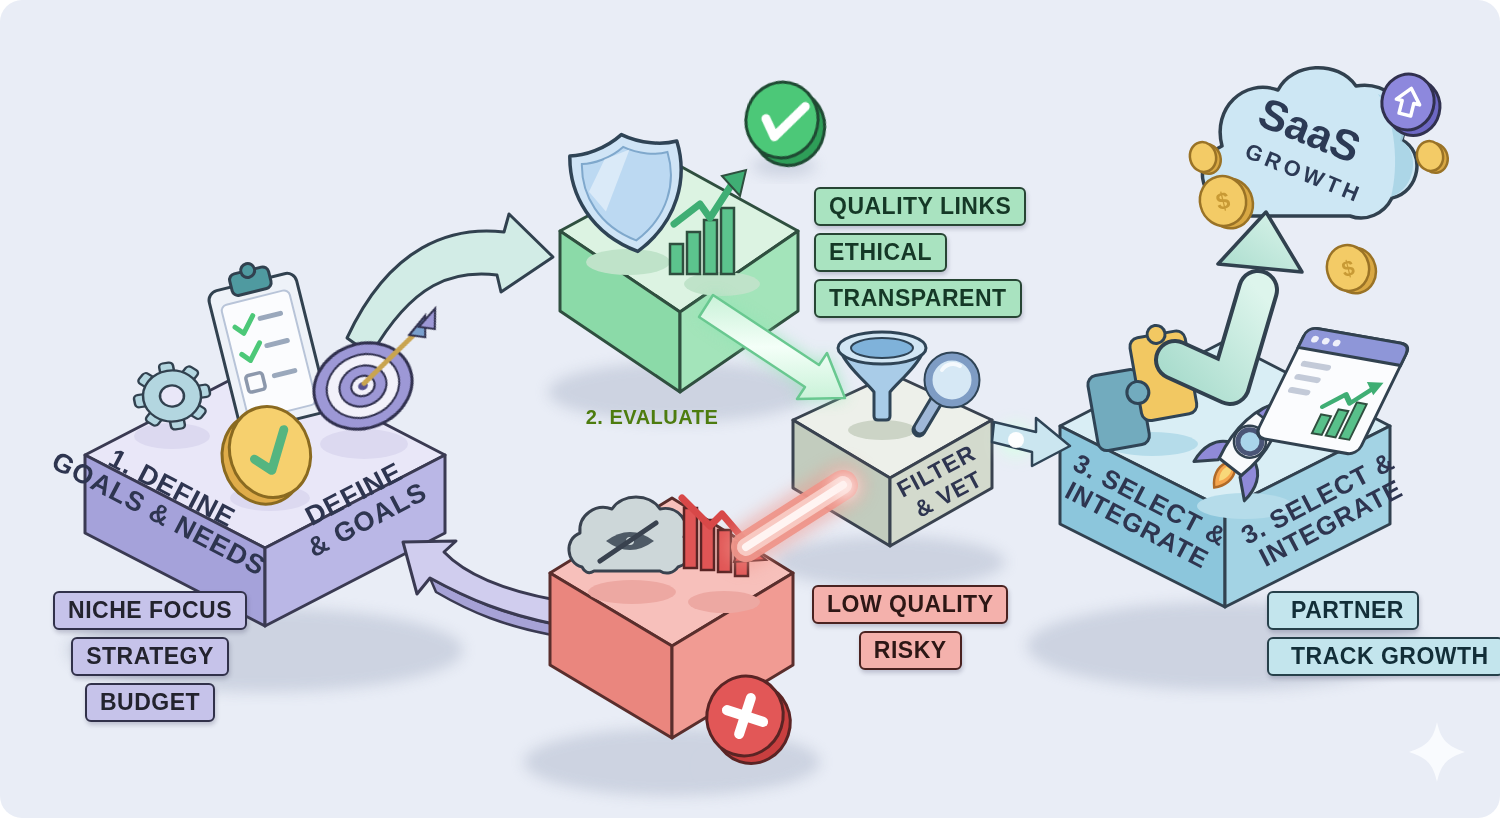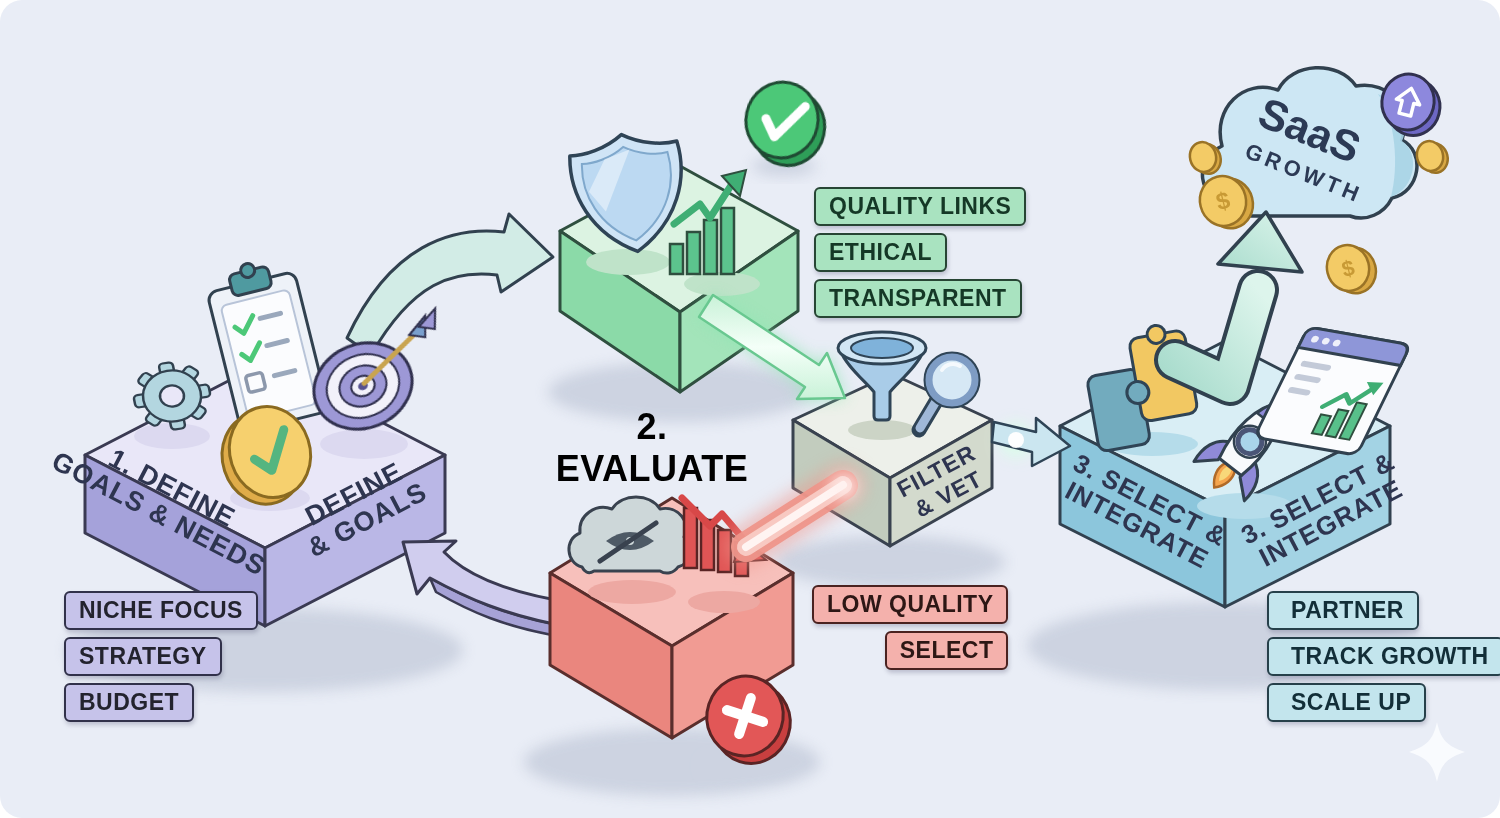--- a/index.html
+++ b/index.html
@@ -1,30 +1,30 @@
 <!DOCTYPE html>
 <html><head>
 <meta charset="utf-8">
 <style>
   html,body{margin:0;padding:0;background:#ffffff;}
   #canvas{position:relative;width:1500px;height:818px;background:#e9edf6;border-radius:22px;overflow:hidden;font-family:"Liberation Sans",sans-serif;}
   #scene{position:absolute;left:0;top:0;}
   .face-text{font-family:"Liberation Sans",sans-serif;font-weight:bold;fill:#2e3550;text-anchor:middle;letter-spacing:1px;}
   .cloud-text{font-family:"Liberation Sans",sans-serif;font-weight:bold;fill:#2c3a55;text-anchor:middle;}
   .pills{position:absolute;display:flex;flex-direction:column;gap:7px;}
-  #pills-define{left:64px;top:591px;align-items:flex-start;width:172px;}
+  #pills-define{left:64px;top:591px;align-items:center;width:172px;}
   #pills-good{left:814px;top:187px;align-items:flex-start;}
-  #pills-bad{left:812px;top:585px;align-items:flex-end;}
+  #pills-bad{left:812px;top:585px;align-items:center;}
   #pills-scale{left:1267px;top:591px;align-items:flex-start;}
   .pill{font-weight:bold;font-size:23px;line-height:33px;padding:1px 13px;border-radius:6px;border:2px solid;white-space:nowrap;box-shadow:1px 3px 4px rgba(80,80,110,.28);letter-spacing:.5px;}
   .pill-purple{background:#c6c3ea;border-color:#31314a;color:#23232e;}
   .pill-green{background:#a9e3c0;border-color:#274534;color:#153826;}
   .pill-red{background:#f4b1ac;border-color:#4a2220;color:#2d1715;}
   .pill-blue{background:#c3e5ed;border-color:#26404a;color:#122e38;padding-left:22px;}
-  #heading{position:absolute;left:550px;top:406px;width:204px;text-align:center;font-weight:bold;font-size:36px;line-height:1.18;color:#000000;letter-spacing:.5px;}
+  #heading{position:absolute;left:550px;top:406px;width:204px;text-align:center;font-weight:bold;font-size:20px;line-height:1.18;color:#4d7c0f;letter-spacing:.5px;}
 </style>
 </head>
 <body>
 
 <div id="canvas">
 <svg id="scene" width="1500" height="818" viewBox="0 0 1500 818">
   <defs>
     <filter id="b7" x="-40%" y="-40%" width="180%" height="180%">
           <feGaussianBlur stdDeviation="7"></feGaussianBlur>
         </filter>
@@ -321,21 +321,20 @@
 </div>
 
 <div id="pills-good" class="pills">
   <div class="pill pill-green">QUALITY LINKS</div>
   <div class="pill pill-green">ETHICAL</div>
   <div class="pill pill-green">TRANSPARENT</div>
 </div>
 
 <div id="pills-bad" class="pills">
   <div class="pill pill-red">LOW QUALITY</div>
-  <div class="pill pill-red">SELECT</div>
+  <div class="pill pill-red">RISKY</div>
 </div>
 
 <div id="pills-scale" class="pills">
   <div class="pill pill-blue">PARTNER</div>
   <div class="pill pill-blue">TRACK GROWTH</div>
-  <div class="pill pill-blue">SCALE UP</div>
 </div>
 </div>
 
 </body></html>

